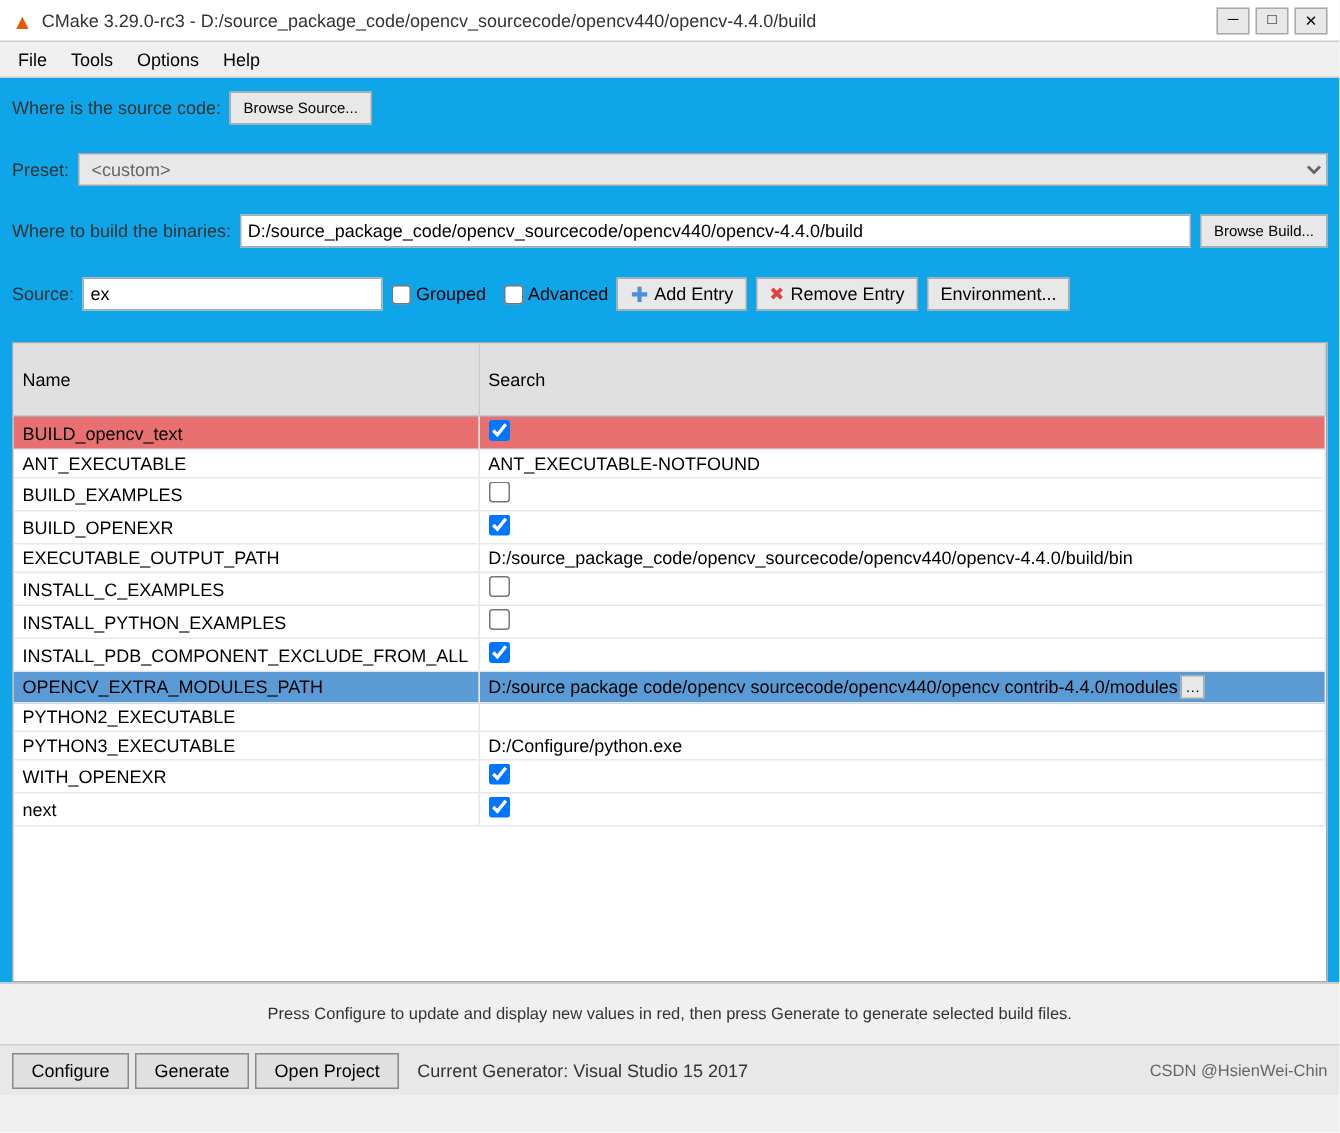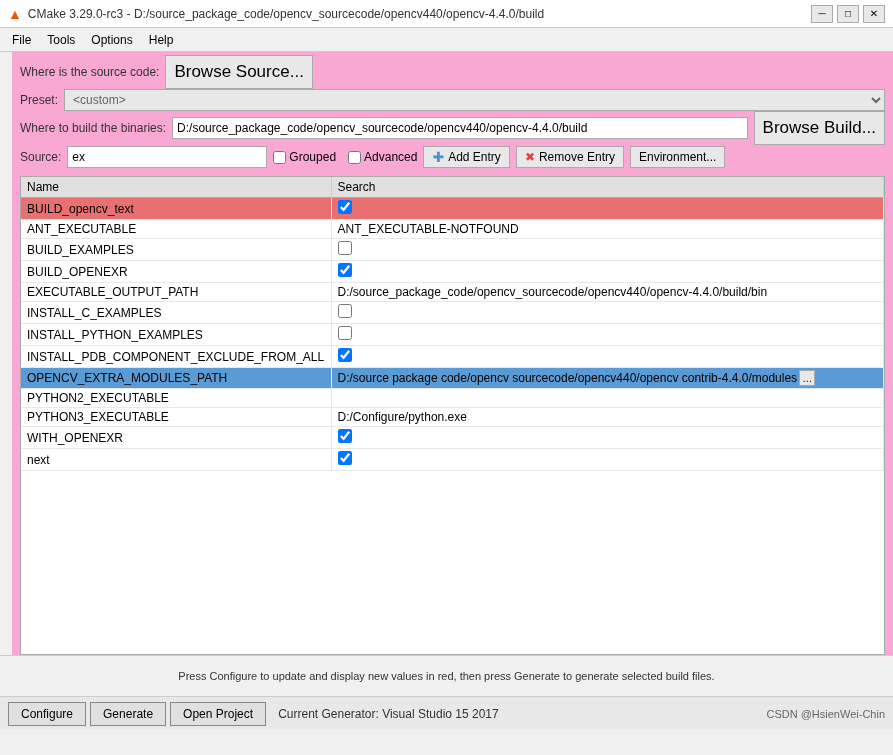--- a/index.html
+++ b/index.html
@@ -58,26 +58,25 @@
       align-items: center;
     }
     .menu-item {
       padding: 2px 8px;
       cursor: pointer;
       font-size: 12px;
     }
 
     
     .main-content {
-      background: #f9a8d4;
+      background: #0ea5e9;
       padding: 8px;
       display: flex;
       flex-direction: column;
-      gap: 4px;
-      margin-left: 12px;
+      gap: 17px;
     }
 
     
     .form-row {
       display: flex;
       align-items: center;
       gap: 6px;
       height: 24px;
     }
     .form-label {
@@ -91,26 +90,26 @@
       border: 1px solid #aaa;
       padding: 0 4px;
       font-size: 12px;
       background: white;
     }
     .form-input:disabled {
       background: #e8e8e8;
       color: #666;
     }
     .form-btn {
-      height: 34px;
+      height: 22px;
       padding: 0 8px;
       border: 1px solid #aaa;
       background: #e8e8e8;
       cursor: pointer;
-      font-size: 17px;
+      font-size: 10px;
       white-space: nowrap;
     }
 
     
     .search-row {
       display: flex;
       align-items: center;
       gap: 6px;
       height: 26px;
     }
@@ -163,21 +162,21 @@
     table {
       width: 100%;
       border-collapse: collapse;
     }
     thead tr {
       background: #e0e0e0;
       border-bottom: 1px solid #aaa;
     }
     thead th {
       text-align: left;
-      padding: 3px 6px;
+      padding: 17px 6px;
       font-weight: normal;
       font-size: 12px;
       border-right: 1px solid #ccc;
     }
     tbody tr {
       border-bottom: 1px solid #e8e8e8;
     }
     tbody tr.selected-red {
       background: #e87070;
       color: #000;

